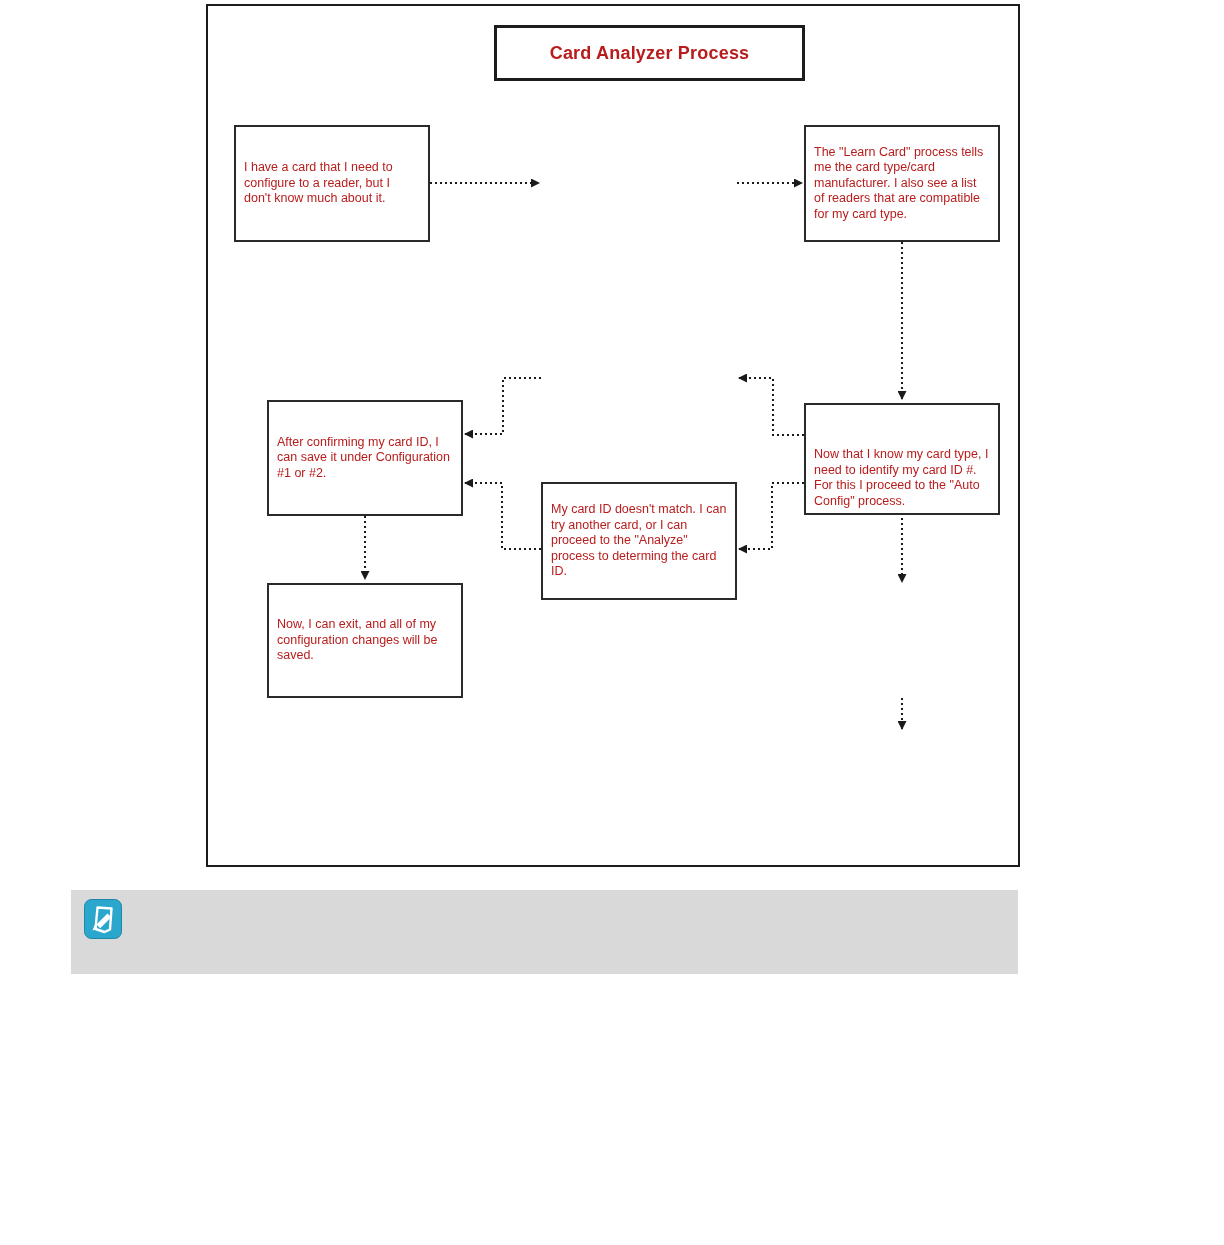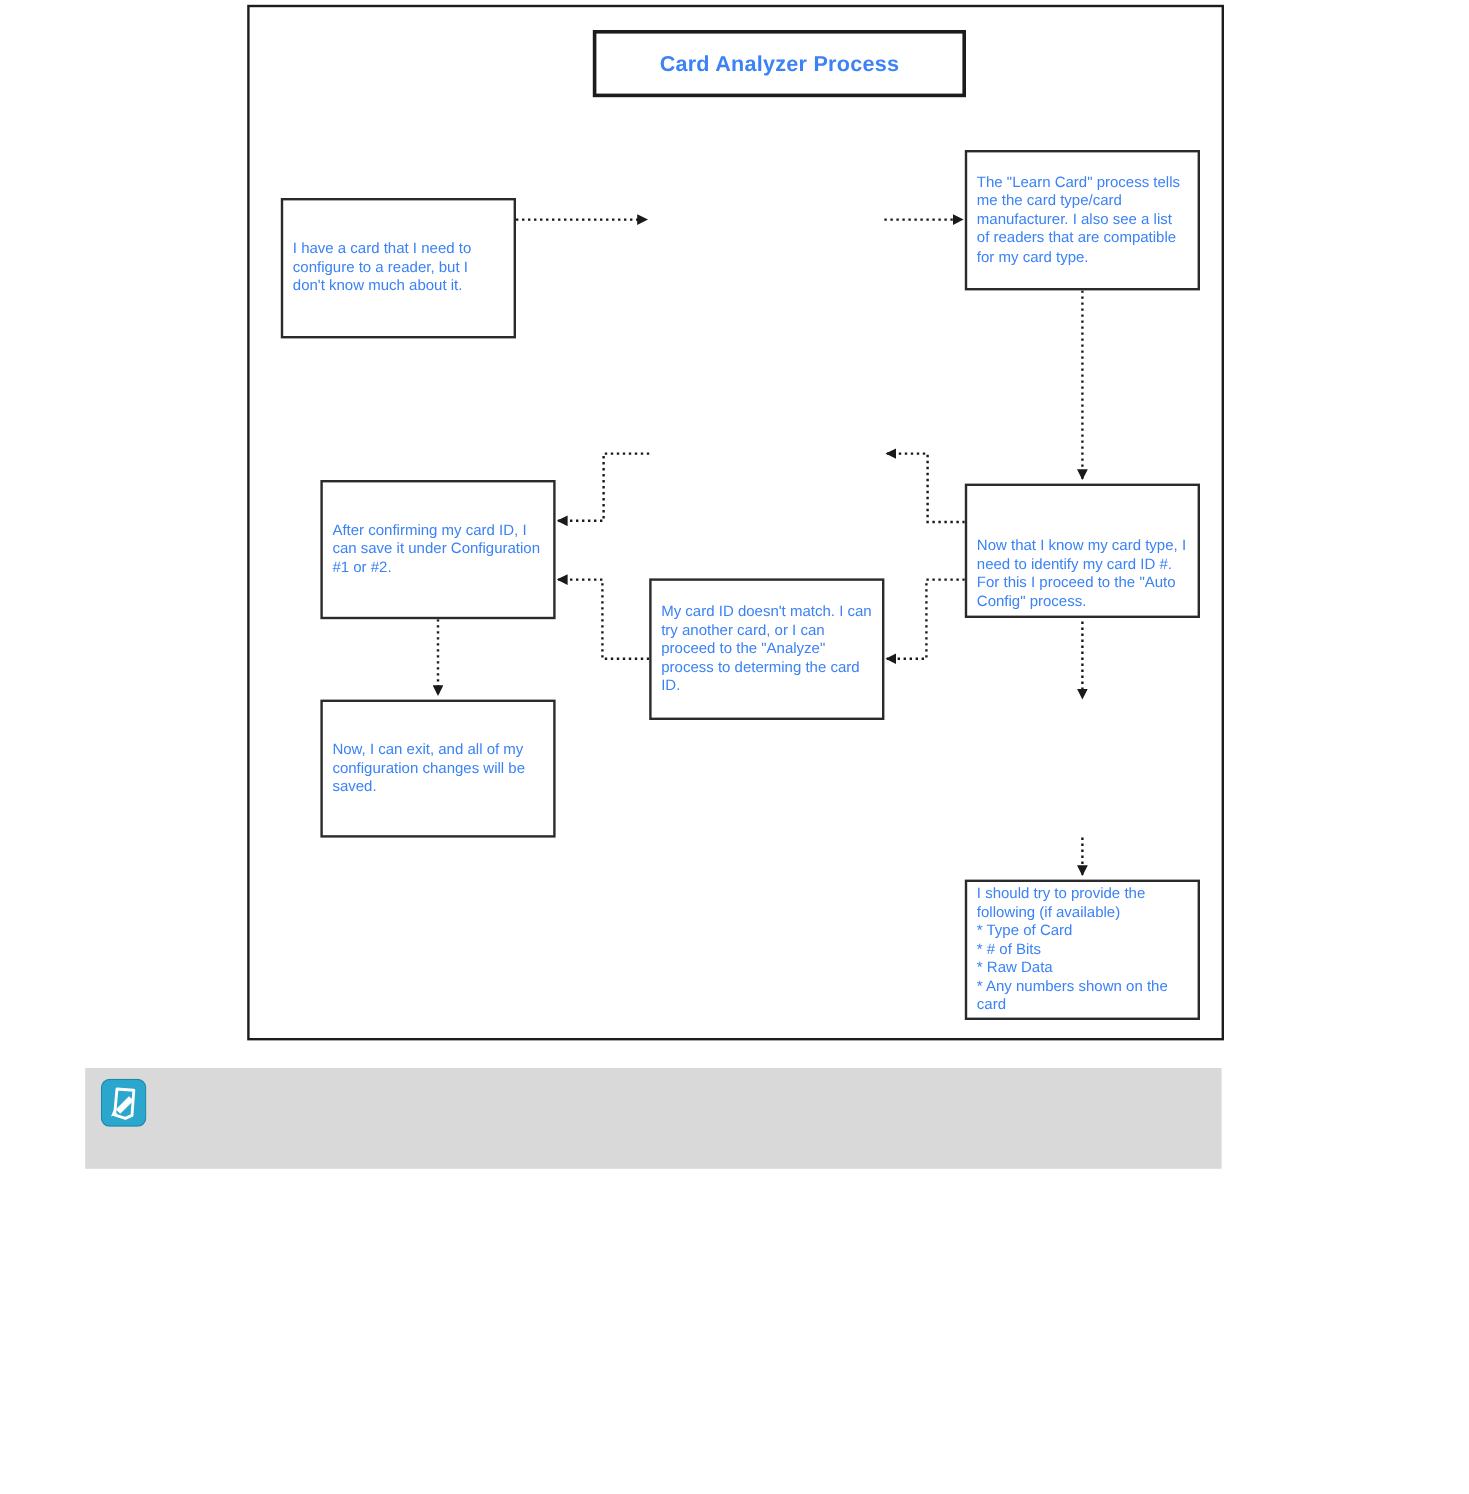--- a/index.html
+++ b/index.html
@@ -1,18 +1,18 @@
 <!DOCTYPE html>
 <html><head>
 <meta charset="utf-8">
 <style>
   html,body { margin:0; padding:0; background:#ffffff; }
   .stage {
     position:relative; width:1224px; height:1206px; background:#ffffff;
-    font-family:"Liberation Sans", sans-serif; color:#3b82f6; overflow:hidden;
+    font-family:"Liberation Sans", sans-serif; color:#b91c1c; overflow:hidden;
   }
   .frame {
     position:absolute; left:206px; top:4px; width:814px; height:863px;
     border:2px solid #1c1c1c; background:#ffffff; box-sizing:border-box;
   }
   .connectors { position:absolute; left:0; top:0; width:810px; height:859px; pointer-events:none; }
   .title-box {
     position:absolute; left:286px; top:19px; width:311px; height:56px;
     border:3px solid #1c1c1c; box-sizing:border-box; background:#fff;
     display:flex; align-items:center; justify-content:center;
@@ -59,21 +59,21 @@
         <path d="M157 510 L157 573" marker-end="url(#arrow)"></path>
         <path d="M694 507 L694 576" marker-end="url(#arrow)"></path>
         <path d="M694 692 L694 723" marker-end="url(#arrow)"></path>
       </g>
     </svg>
 
     <div class="title-box">
       <span>Card Analyzer Process</span>
     </div>
 
-    <div class="node" style="left:26px; top:119px; height:117px;margin-top:40px;">
+    <div class="node" style="left:26px; top:119px; height:117px;">
       <span>I have a card that I need to configure to a reader, but I don't know much about it.</span>
     </div>
 
 
     <div class="node" style="left:596px; top:119px; height:117px;">
       <span>The "Learn Card" process tells me the card type/card manufacturer. I also see a list of readers that are compatible for my card type.</span>
     </div>
 
 
     <div class="node" style="left:596px; top:397px; height:112px;align-items:flex-end;">
@@ -86,27 +86,20 @@
 
     <div class="node" style="left:59px; top:577px; height:115px;">
       <span>Now, I can exit, and all of my configuration changes will be saved.</span>
     </div>
 
     <div class="node" style="left:333px; top:476px; height:118px;">
       <span>My card ID doesn't match. I can try another card, or I can proceed to the "Analyze" process to determing the card ID.</span>
     </div>
 
 
-    <div class="node" style="left:596px; top:727px; height:117px;">
-      <span>I should try to provide the following (if available)
-* Type of Card
-* # of Bits
-* Raw Data
-* Any numbers shown on the card</span>
-    </div>
 
   </div>
 
   <div class="note-bar">
     <svg class="note-icon" viewBox="0 0 38 40" xmlns="http://www.w3.org/2000/svg">
       <rect x="0.5" y="0.5" width="37" height="39" rx="7" stroke="#1e87a8" fill="#2BA6CC"></rect>
       <path d="M13.5 8.5 L27.5 9.5 L26 30.5 L20.5 33 L11.5 30 Z" fill="none" stroke="#ffffff" stroke-width="2.4" stroke-linejoin="round"></path>
       <path d="M12.5 25.5 L23.5 14.5 L27.2 18.2 L16.2 29.2 Z" fill="#ffffff"></path>
       <path d="M8.5 31.5 L10.6 26.2 L14.0 29.6 Z" fill="#ffffff"></path>
     </svg>

